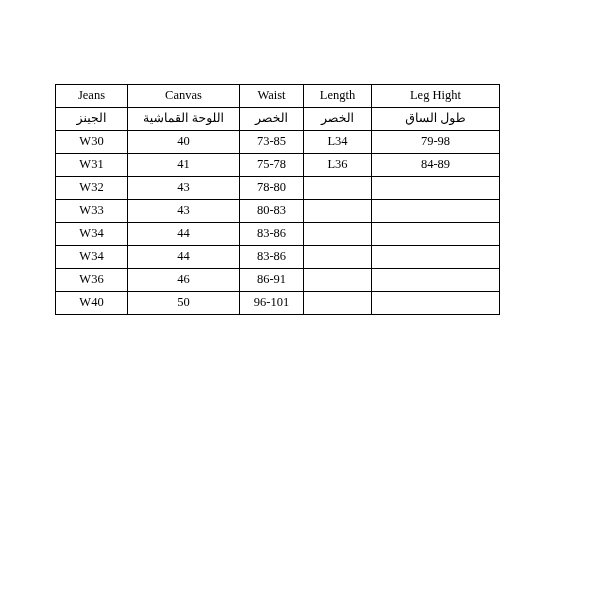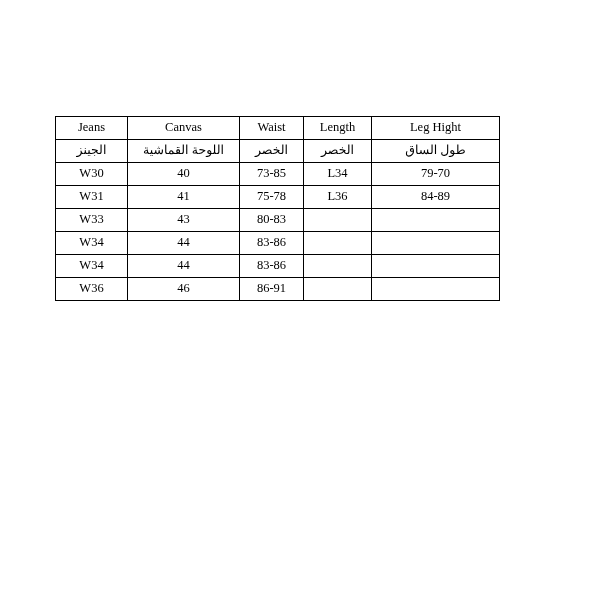--- a/index.html
+++ b/index.html
@@ -16,21 +16,20 @@
   }
   .page {
     position: relative;
     width: 610px;
     height: 615px;
   }
   .table-wrap {
     position: absolute;
     left: 55px;
     top: 84px;
-    margin-top: 32px;
   }
   table.size-chart {
     border-collapse: collapse;
     table-layout: fixed;
   }
   table.size-chart td {
     border: 1px solid #000000;
     text-align: center;
     vertical-align: middle;
     font-size: 12.5px;
@@ -82,30 +81,37 @@
           <td class="rtl">الخصر</td>
           <td class="rtl">الخصر</td>
           <td class="rtl">طول الساق</td>
         </tr>
 
         <tr>
           <td>W30</td>
           <td>40</td>
           <td>73-85</td>
           <td>L34</td>
-          <td>79-70</td>
+          <td>79-98</td>
         </tr>
         <tr>
           <td>W31</td>
           <td>41</td>
           <td>75-78</td>
           <td>L36</td>
           <td>84-89</td>
         </tr>
 
+        <tr>
+          <td>W32</td>
+          <td>43</td>
+          <td>78-80</td>
+          <td class="empty"></td>
+          <td class="empty"></td>
+        </tr>
         <tr>
           <td>W33</td>
           <td>43</td>
           <td>80-83</td>
           <td class="empty"></td>
           <td class="empty"></td>
         </tr>
         <tr>
           <td>W34</td>
           <td>44</td>
@@ -120,16 +126,23 @@
           <td class="empty"></td>
           <td class="empty"></td>
         </tr>
         <tr>
           <td>W36</td>
           <td>46</td>
           <td>86-91</td>
           <td class="empty"></td>
           <td class="empty"></td>
         </tr>
+        <tr>
+          <td>W40</td>
+          <td>50</td>
+          <td>96-101</td>
+          <td class="empty"></td>
+          <td class="empty"></td>
+        </tr>
       </tbody>
     </table>
   </div>
 </div>
 
 </body></html>

